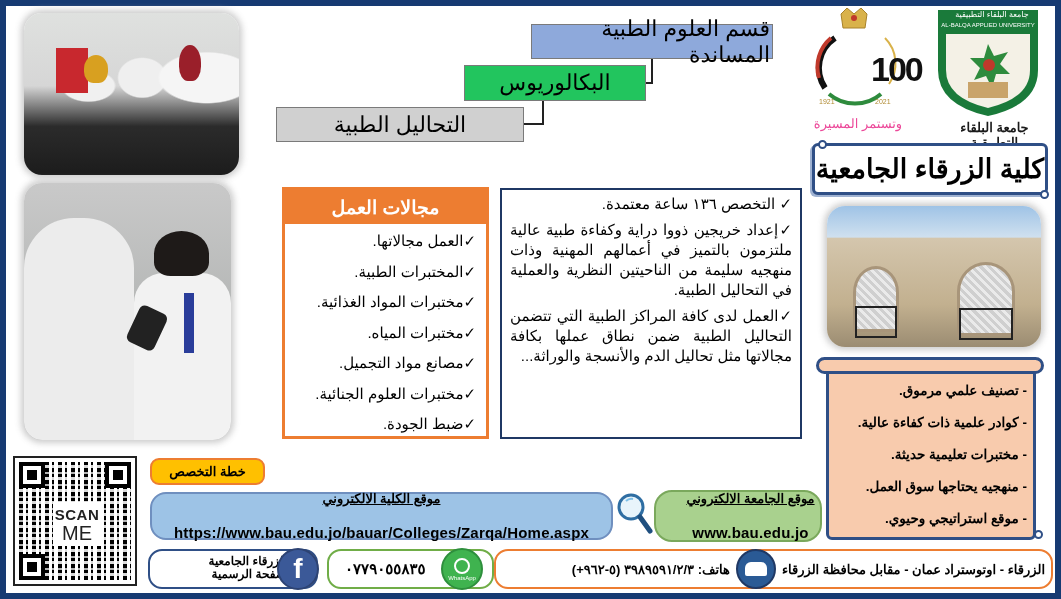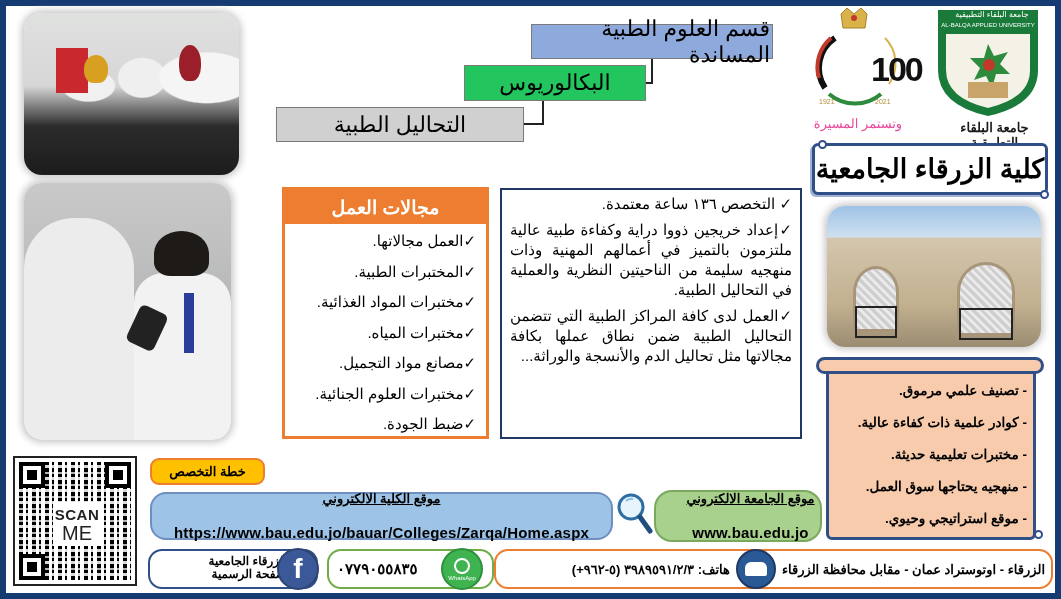--- a/index.html
+++ b/index.html
@@ -157,21 +157,21 @@
     .fb-pill {
       position: absolute; left: 148px; top: 549px; width: 170px; height: 40px;
       border: 2px solid #2f4f86; border-radius: 14px; background: #fff;
       direction: rtl; font-size: 12px; font-weight: bold; line-height: 13px; padding: 4px 6px 0 0;
     }
     .fb-icon { position: absolute; left: 277px; top: 548px; width: 42px; height: 42px; border-radius: 50%; background: #3b5998; border: 2px solid #2d4373;
       display:flex; align-items:center; justify-content:center; color:#fff; font-size: 28px; font-weight: bold; }
     .wa-pill {
       position: absolute; left: 327px; top: 549px; width: 167px; height: 40px;
       border: 2px solid #70ad47; border-radius: 14px; background: #fff;
-      display:flex; align-items:center; padding-left: 8px; font-size: 15px; font-weight: bold; letter-spacing: 1px;
+      display:flex; align-items:center; padding-left: 16px; font-size: 15px; font-weight: bold; letter-spacing: 1px;
     }
     .wa-icon { position: absolute; left: 441px; top: 548px; width: 42px; height: 42px; border-radius: 50%; background: #3fb34f; border: 2px solid #2e8f3d;
       display:flex; flex-direction:column; align-items:center; justify-content:center; color:#fff; }
     .wa-icon .b { width: 16px; height: 16px; border: 2px solid #fff; border-radius: 50%; }
     .wa-icon .l { font-size: 6px; margin-top: 1px; }
     .addr-pill {
       position: absolute; left: 494px; top: 549px; width: 559px; height: 40px;
       border: 2px solid #ed7d31; border-radius: 14px; background: #fff;
       direction: rtl; display:flex; align-items:center; padding-right: 6px; font-size: 13px; font-weight: bold; gap: 6px;
       white-space: nowrap;

